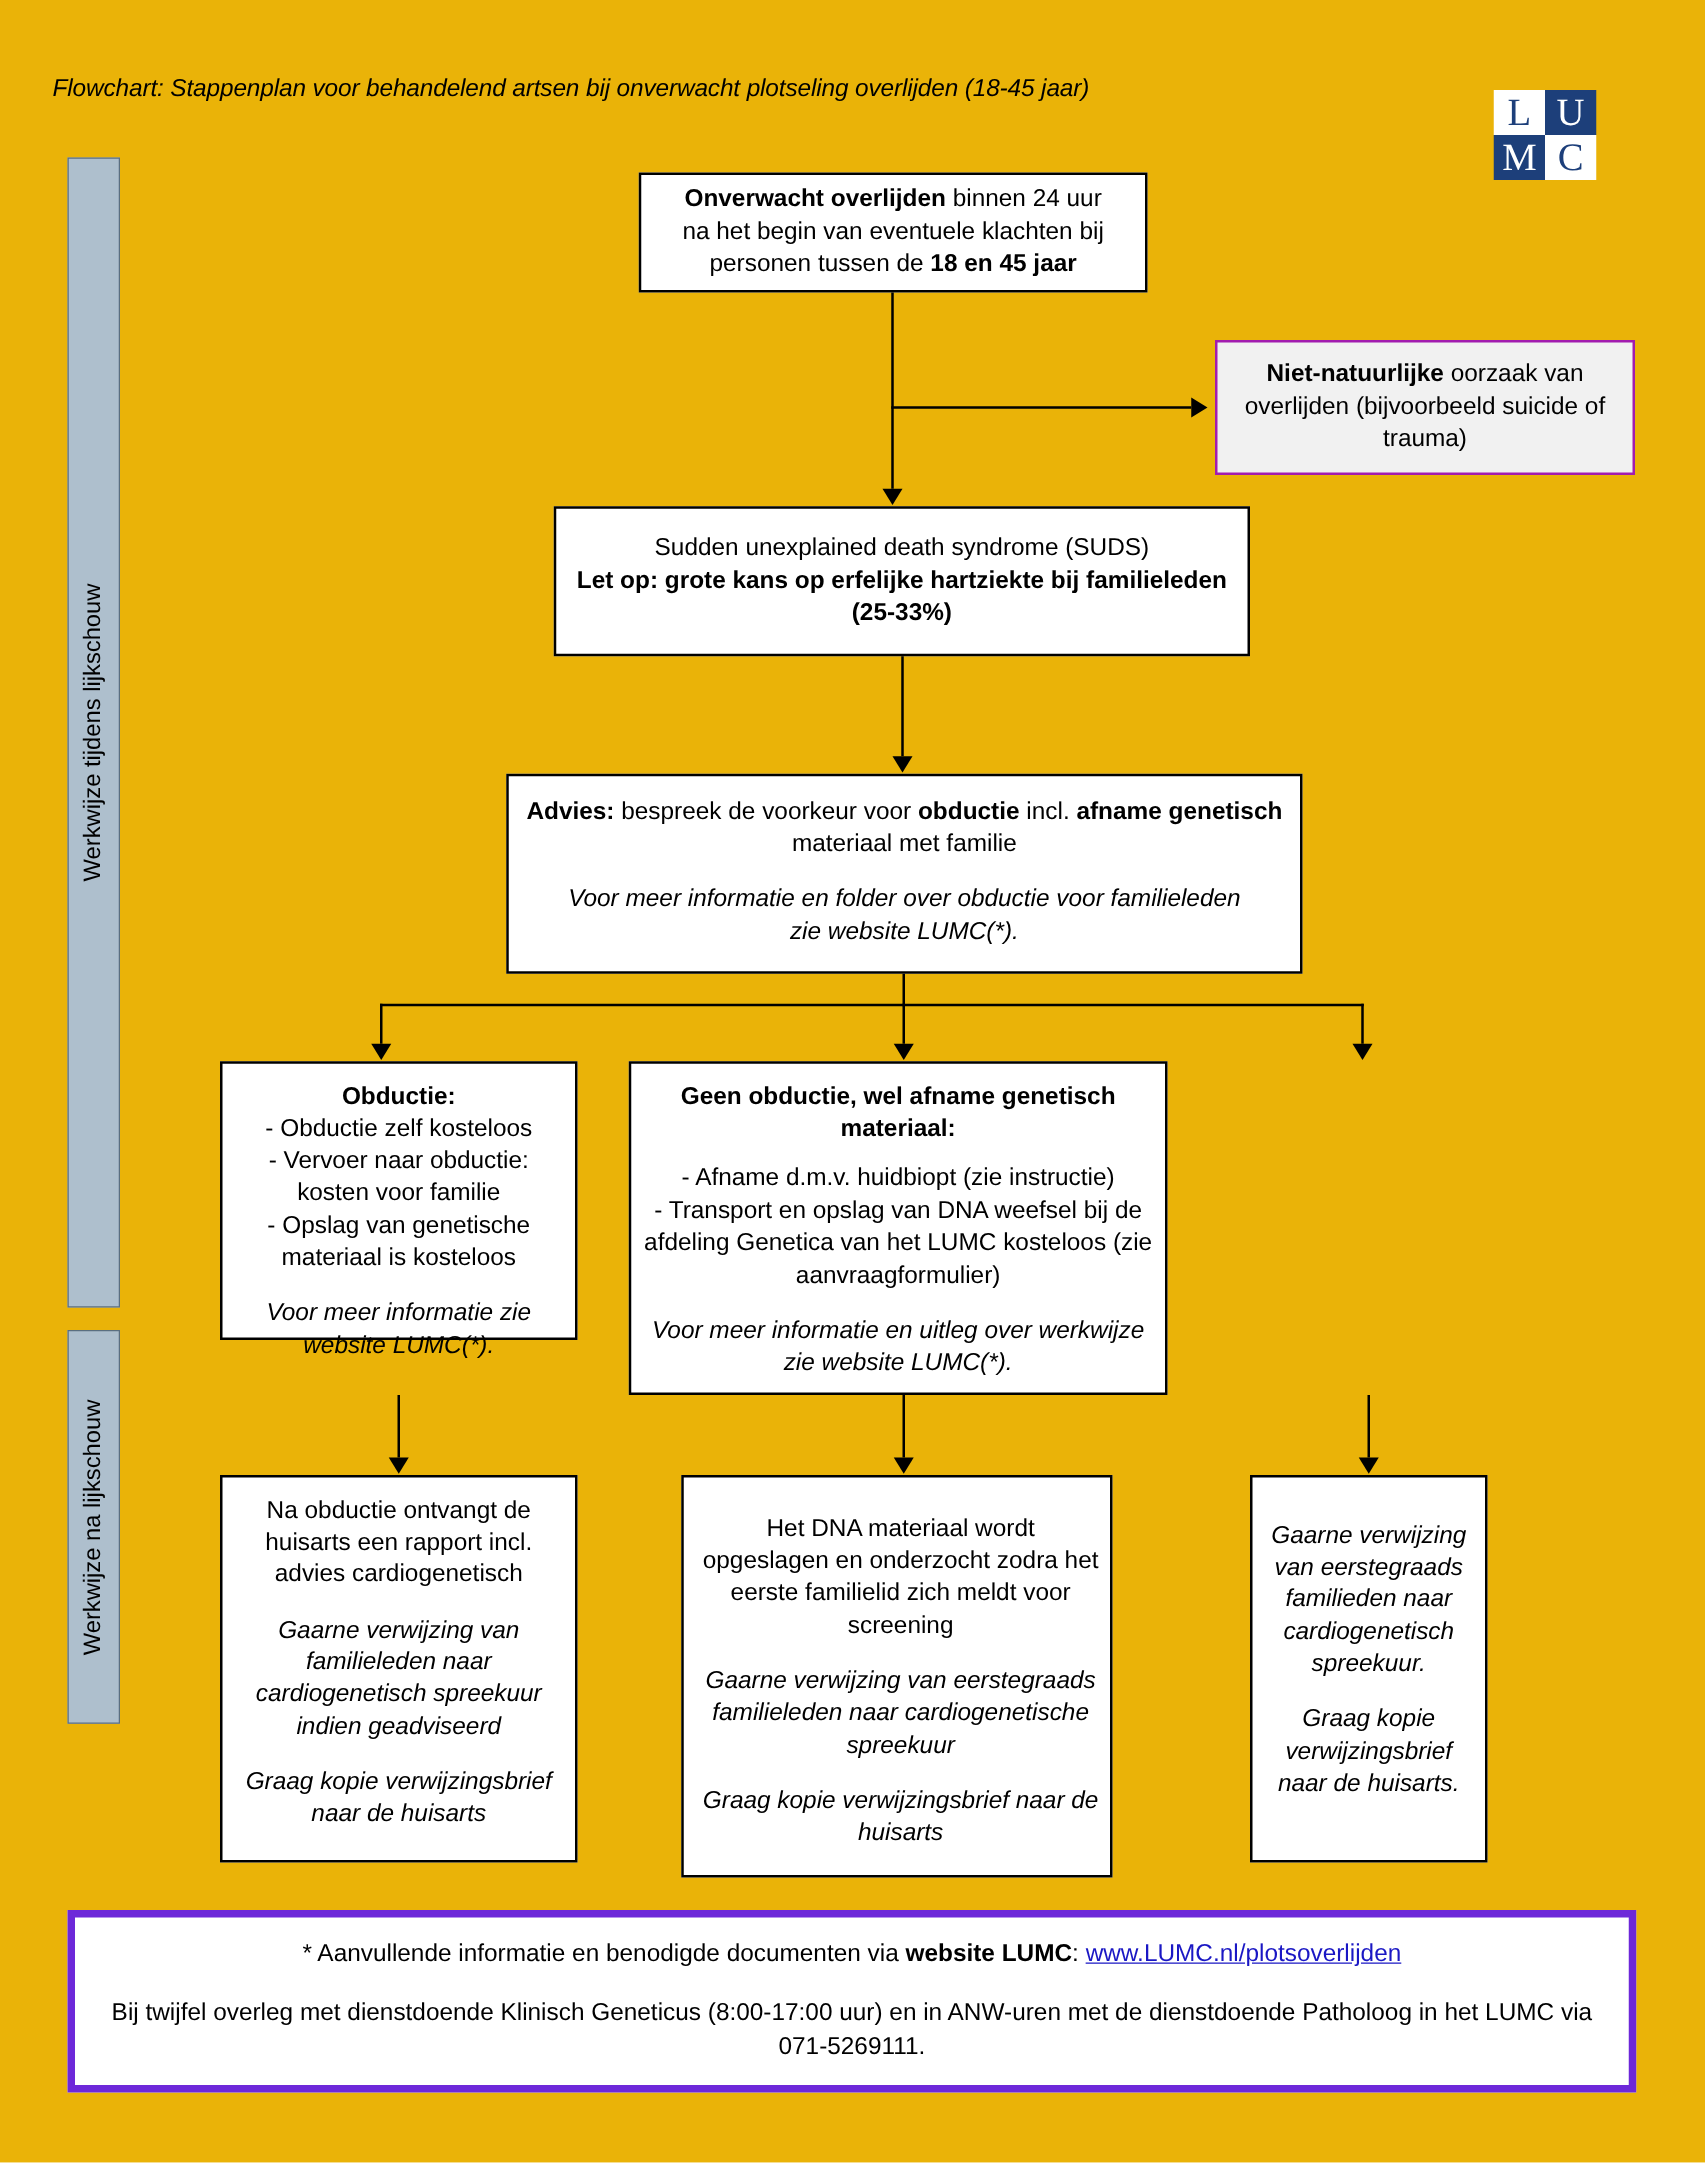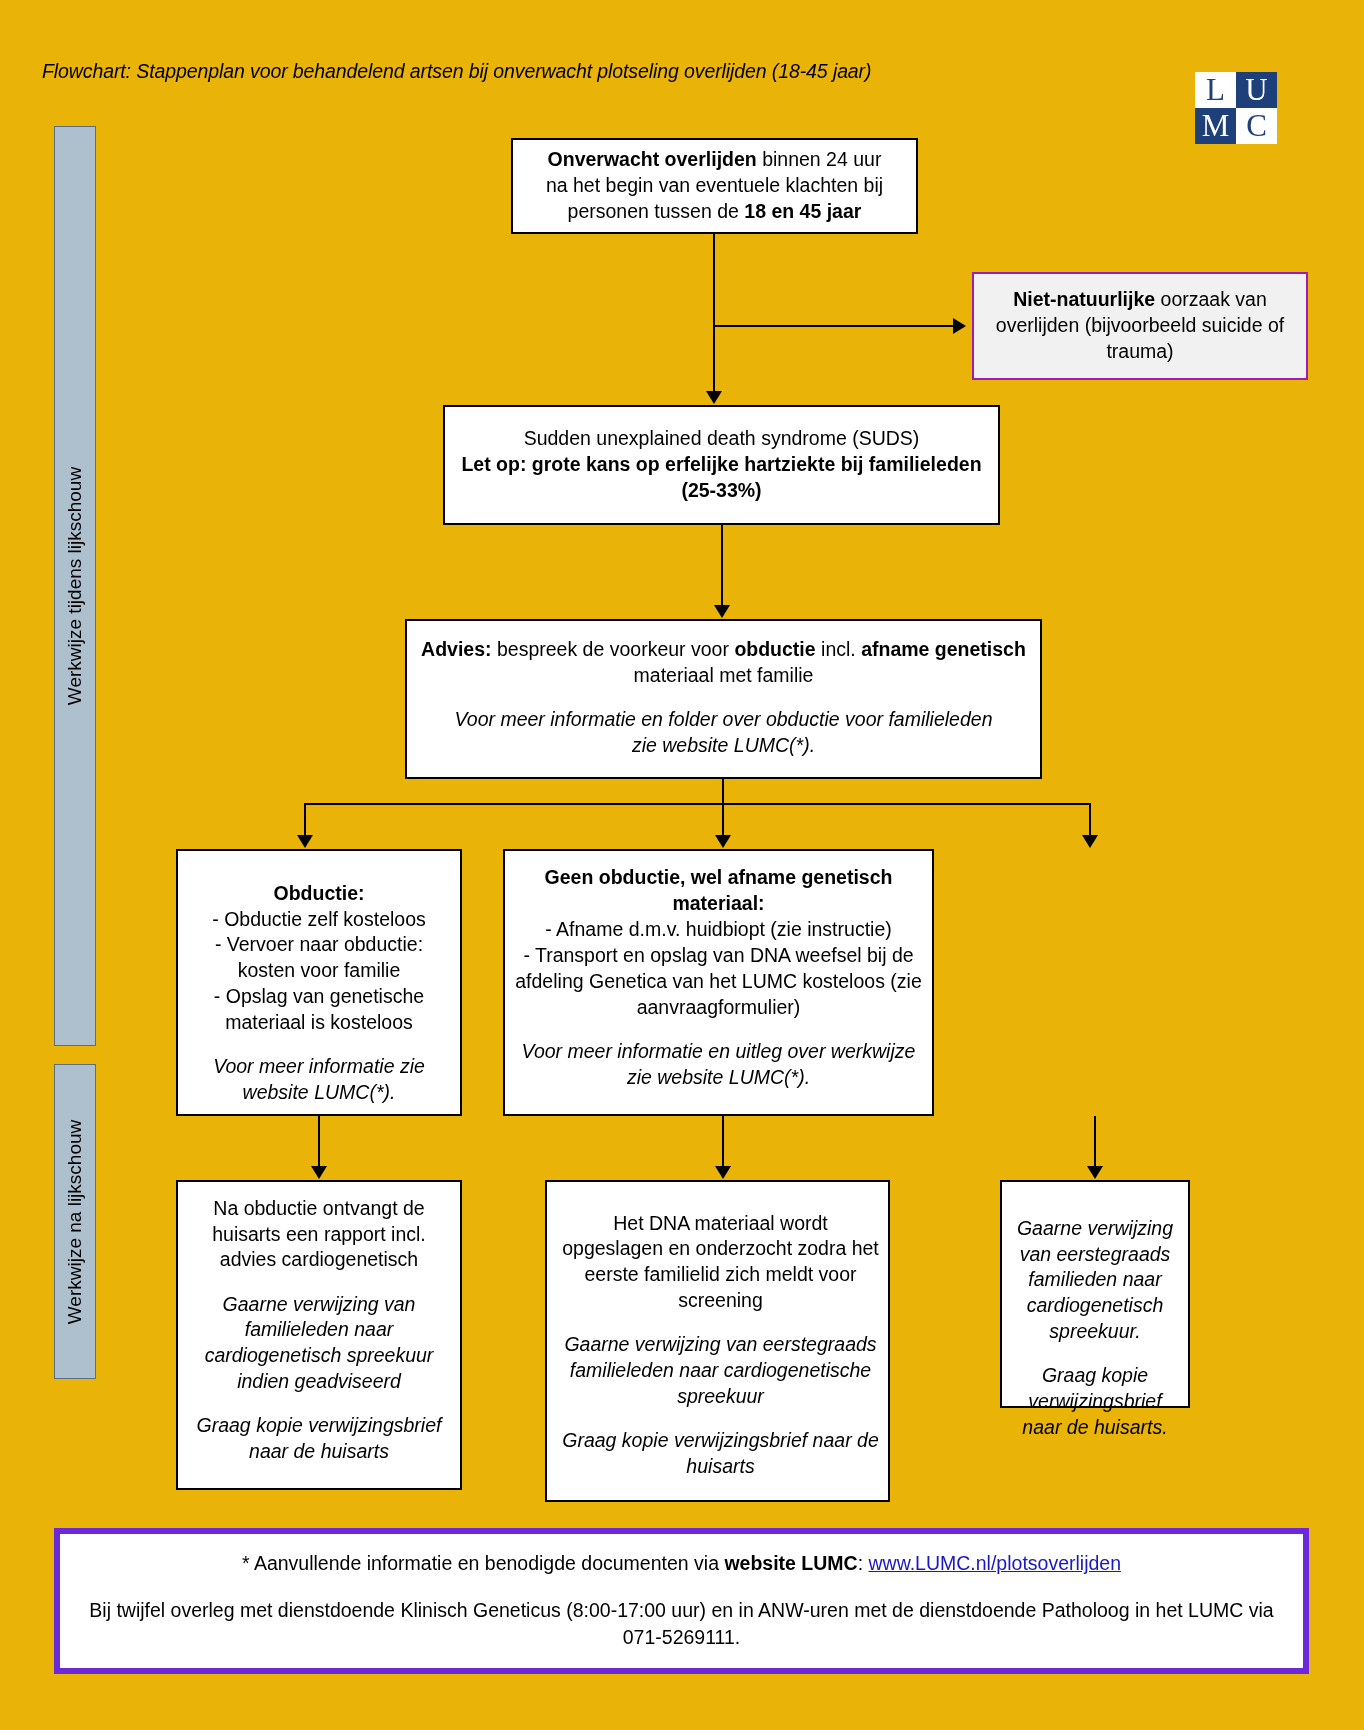--- a/index.html
+++ b/index.html
@@ -180,49 +180,49 @@
     </p>
   </div>
 
   <div class="box" style="left:405px; top:619px; width:637px; height:160px; justify-content:flex-start; padding-top:16px;">
     <p>
       <span class="bold">Advies:</span><span> bespreek de voorkeur voor </span><span class="bold">obductie</span><span> incl. </span><span class="bold">afname genetisch</span><span> materiaal met familie</span>
     </p>
     <p class="ital" style="max-width:545px;">Voor meer informatie en folder over obductie voor familieleden zie website LUMC(*).</p>
   </div>
 
-  <div class="box" style="left:176px; top:849px; width:286px; height:267px; justify-content:flex-start; padding-top:30px;">
+  <div class="box" style="left:176px; top:849px; width:286px; height:223px; justify-content:flex-start; padding-top:14px;">
     <p class="bold">Obductie:</p>
     <p style="margin-top:0;">- Obductie zelf kosteloos</p>
     <p style="margin-top:0;">- Vervoer naar obductie: kosten voor familie</p>
     <p style="margin-top:0;">- Opslag van genetische materiaal is kosteloos</p>
     <p class="ital">Voor meer informatie zie website LUMC(*).</p>
   </div>
 
   <div class="box" style="left:503px; top:849px; width:431px; height:267px; justify-content:flex-start; padding-top:14px;">
     <p class="bold">Geen obductie, wel afname genetisch materiaal:</p>
-    <p style="margin-top:1px;">- Afname d.m.v. huidbiopt (zie instructie)</p>
+    <p style="margin-top:14px;">- Afname d.m.v. huidbiopt (zie instructie)</p>
     <p style="margin-top:0;">- Transport en opslag van DNA weefsel bij de afdeling Genetica van het LUMC kosteloos (zie aanvraagformulier)</p>
     <p class="ital">Voor meer informatie en uitleg over werkwijze zie website LUMC(*).</p>
   </div>
 
 
   <div class="box" style="left:176px; top:1180px; width:286px; height:310px; justify-content:flex-start; padding-top:14px;">
     <p>Na obductie ontvangt de huisarts een rapport incl. advies cardiogenetisch</p>
     <p class="ital">Gaarne verwijzing van familieleden naar cardiogenetisch spreekuur indien geadviseerd</p>
     <p class="ital">Graag kopie verwijzingsbrief naar de huisarts</p>
   </div>
 
   <div class="box" style="left:545px; top:1180px; width:345px; height:322px; justify-content:center; padding-top:14px;padding-left:14px;">
     <p>Het DNA materiaal wordt opgeslagen en onderzocht zodra het eerste familielid zich meldt voor screening</p>
     <p class="ital">Gaarne verwijzing van eerstegraads familieleden naar cardiogenetische spreekuur</p>
     <p class="ital">Graag kopie verwijzingsbrief naar de huisarts</p>
   </div>
 
-  <div class="box" style="left:1000px; top:1180px; width:190px; height:228px; justify-content:flex-start; padding-top:34px;">
+  <div class="box" style="left:1000px; top:1180px; width:190px; height:310px; justify-content:flex-start; padding-top:34px;">
     <p class="ital">Gaarne verwijzing van eerstegraads familieden naar cardiogenetisch spreekuur.</p>
     <p class="ital">Graag kopie verwijzingsbrief naar de huisarts.</p>
   </div>
 
   <div class="footer-box" style="left:54px; top:1528px; width:1255px; height:146px;">
     <p>
       <span>* Aanvullende informatie en benodigde documenten via </span><span class="bold">website LUMC</span><span>: </span><a class="link" href="#">www.LUMC.nl/plotsoverlijden</a>
     </p>
     <p style="max-width:1185px;">Bij twijfel overleg met dienstdoende Klinisch Geneticus (8:00-17:00 uur) en in ANW-uren met de dienstdoende Patholoog in het LUMC via  071-5269111.</p>
   </div>

